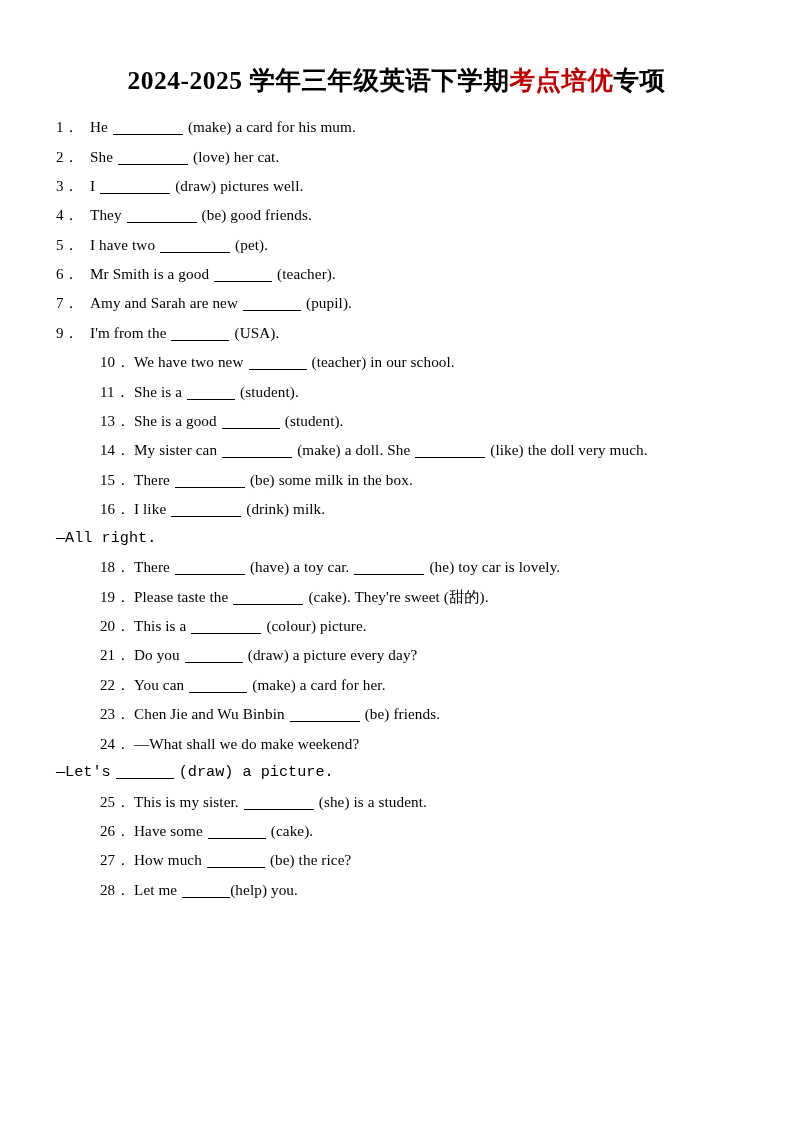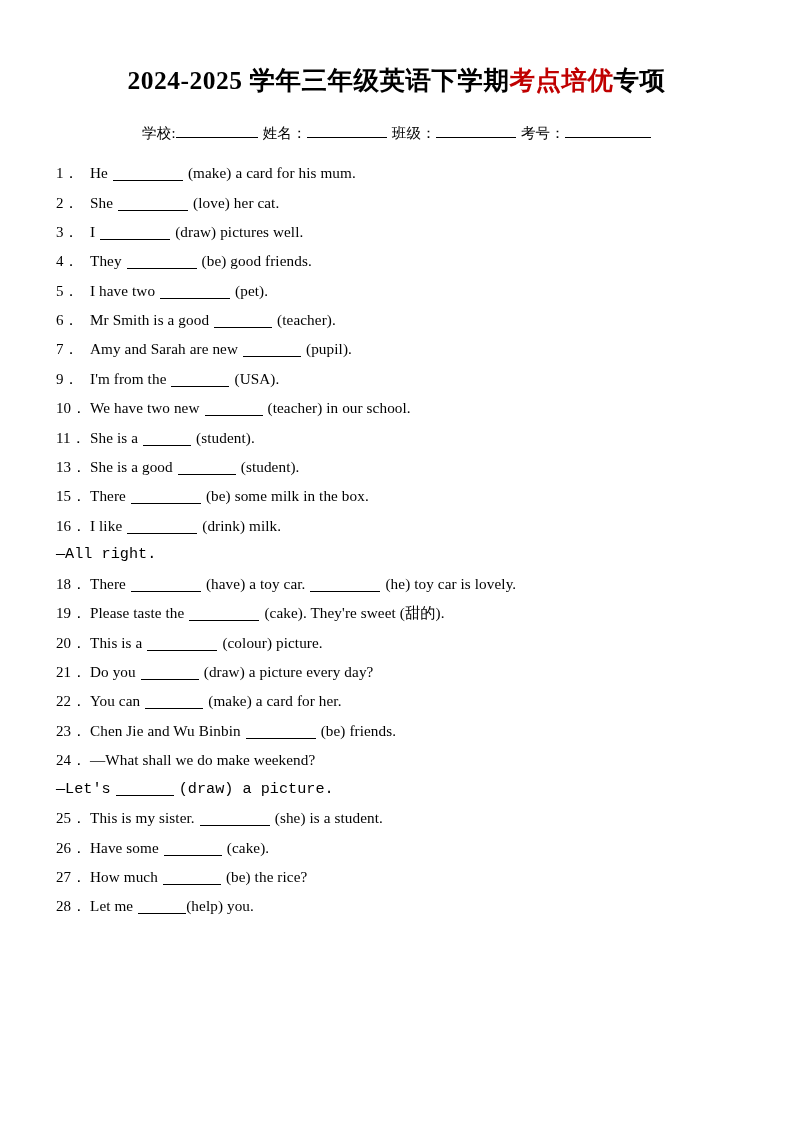--- a/index.html
+++ b/index.html
@@ -68,20 +68,21 @@
     display: inline-block;
     width: 34px;
     text-align: left;
     font-size: 15px;
   }
   .num-wide {
     display: inline-block;
     width: 34px;
     text-align: left;
     font-size: 15px;
+    margin-left: 44px;
   }
   .continuation {
     font-size: 15.2px;
     line-height: 1.0;
     margin-bottom: 13.4px;
     white-space: nowrap;
     padding-left: 0px;
     font-family: Liberation Mono, monospace;
   }
   .u {
@@ -95,23 +96,20 @@
   .u-l { width: 70px; }
   .sp { display: inline-block; width: 5px; }
 </style>
 </head>
 <body>
 
 <div class="page">
 
   <h1 class="doc-title"><span>2024-2025 学年三年级英语下学期</span><span class="hl">考点培优</span><span>专项</span></h1>
 
-  <div class="info-line">
-    <span class="lbl">学校:</span><span class="blank bl-school"></span><span class="sp"></span><span class="lbl">姓名：</span><span class="blank bl-name"></span><span class="sp"></span><span class="lbl">班级：</span><span class="blank bl-class"></span><span class="sp"></span><span class="lbl">考号：</span><span class="blank bl-exam"></span>
-  </div>
 
   <div class="items">
 
     <div class="item"><span class="num">1．</span><span>He</span><span class="sp"></span><span class="u u-l"></span><span class="sp"></span><span>(make) a card for his mum.</span></div>
 
     <div class="item"><span class="num">2．</span><span>She</span><span class="sp"></span><span class="u u-l"></span><span class="sp"></span><span>(love) her cat.</span></div>
 
     <div class="item"><span class="num">3．</span><span>I</span><span class="sp"></span><span class="u u-l"></span><span class="sp"></span><span>(draw) pictures well.</span></div>
 
     <div class="item"><span class="num">4．</span><span>They</span><span class="sp"></span><span class="u u-l"></span><span class="sp"></span><span>(be) good friends.</span></div>
@@ -125,20 +123,21 @@
 
     <div class="item"><span class="num">9．</span><span>I'm from the</span><span class="sp"></span><span class="u u-m"></span><span class="sp"></span><span>(USA).</span></div>
 
     <div class="item"><span class="num-wide">10．</span><span>We have two new</span><span class="sp"></span><span class="u u-m"></span><span class="sp"></span><span>(teacher) in our school.</span></div>
 
     <div class="item"><span class="num-wide">11．</span><span>She is a</span><span class="sp"></span><span class="u u-s"></span><span class="sp"></span><span>(student).</span></div>
 
 
     <div class="item"><span class="num-wide">13．</span><span>She is a good</span><span class="sp"></span><span class="u u-m"></span><span class="sp"></span><span>(student).</span></div>
 
+    <div class="item"><span class="num-wide">14．</span><span>My sister can</span><span class="sp"></span><span class="u u-l"></span><span class="sp"></span><span>(make) a doll. She</span><span class="sp"></span><span class="u u-l"></span><span class="sp"></span><span>(like) the doll very much.</span></div>
 
     <div class="item"><span class="num-wide">15．</span><span>There</span><span class="sp"></span><span class="u u-l"></span><span class="sp"></span><span>(be) some milk in the box.</span></div>
 
     <div class="item"><span class="num-wide">16．</span><span>I like</span><span class="sp"></span><span class="u u-l"></span><span class="sp"></span><span>(drink) milk.</span></div>
 
     <div class="continuation">—All right.</div>
 
     <div class="item"><span class="num-wide">18．</span><span>There</span><span class="sp"></span><span class="u u-l"></span><span class="sp"></span><span>(have) a toy car.</span><span class="sp"></span><span class="u u-l"></span><span class="sp"></span><span>(he) toy car is lovely.</span></div>
 
     <div class="item"><span class="num-wide">19．</span><span>Please taste the</span><span class="sp"></span><span class="u u-l"></span><span class="sp"></span><span>(cake). They're sweet (甜的).</span></div>

